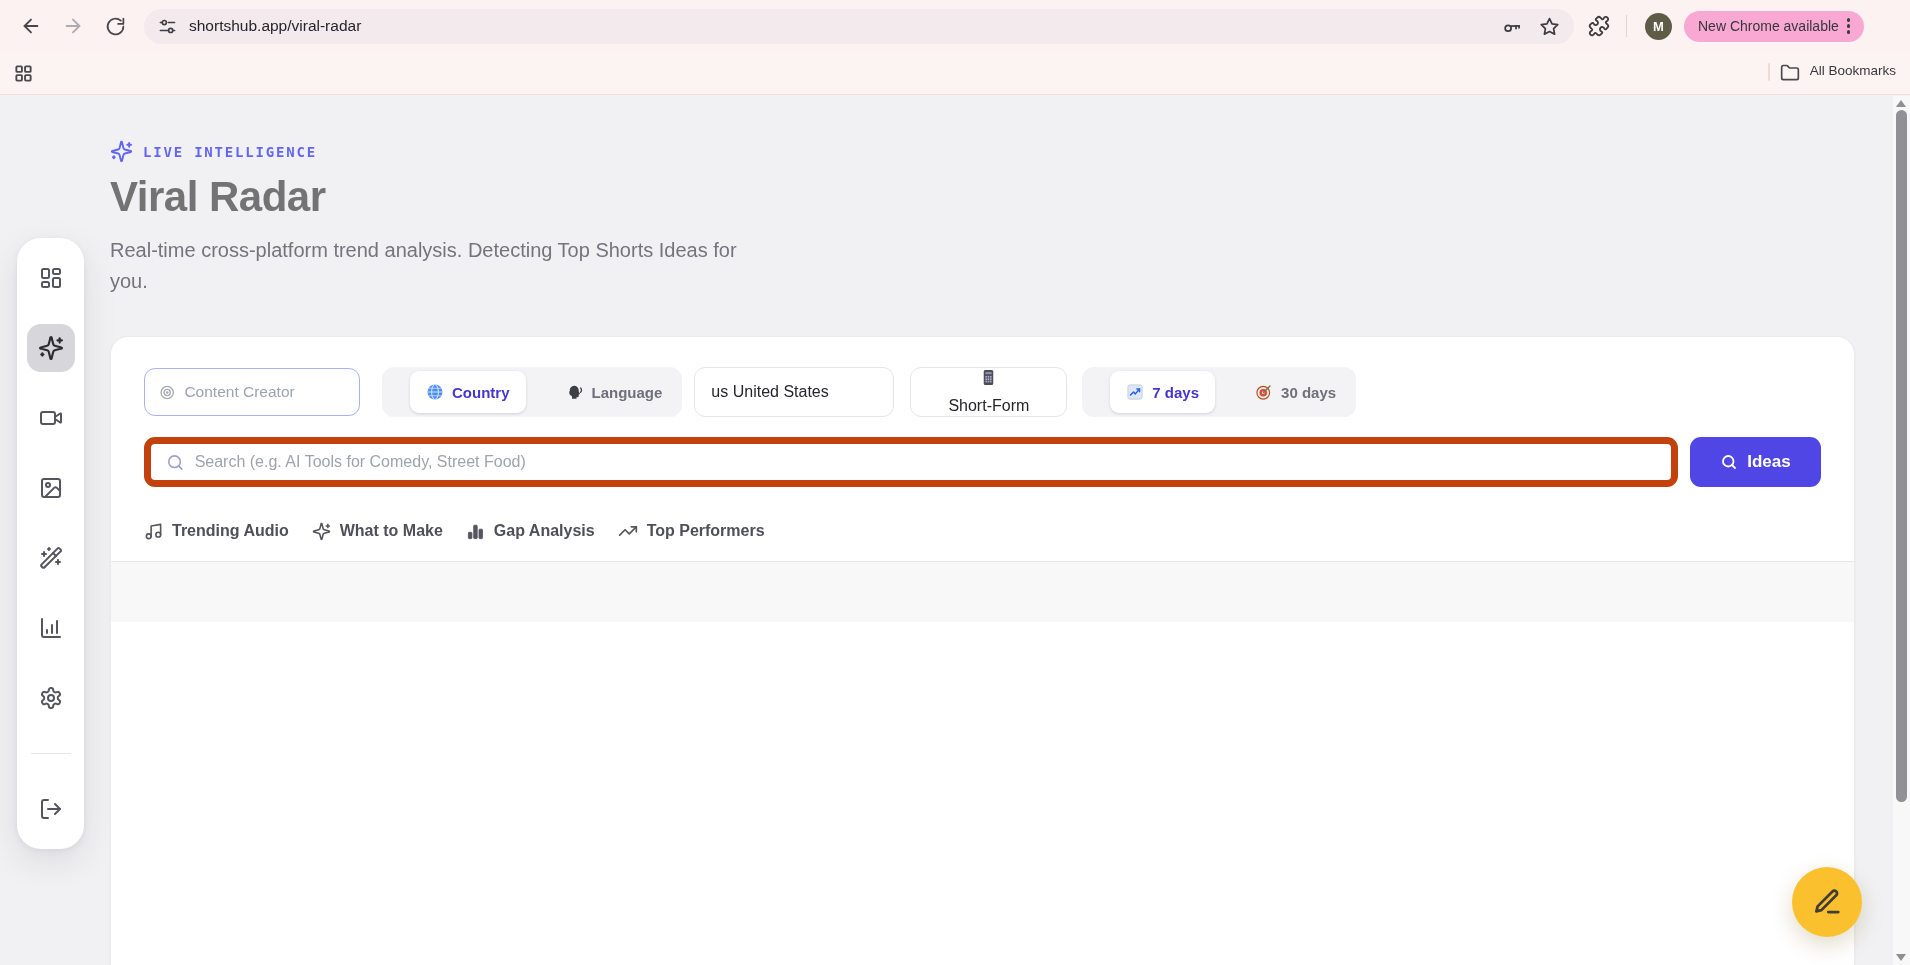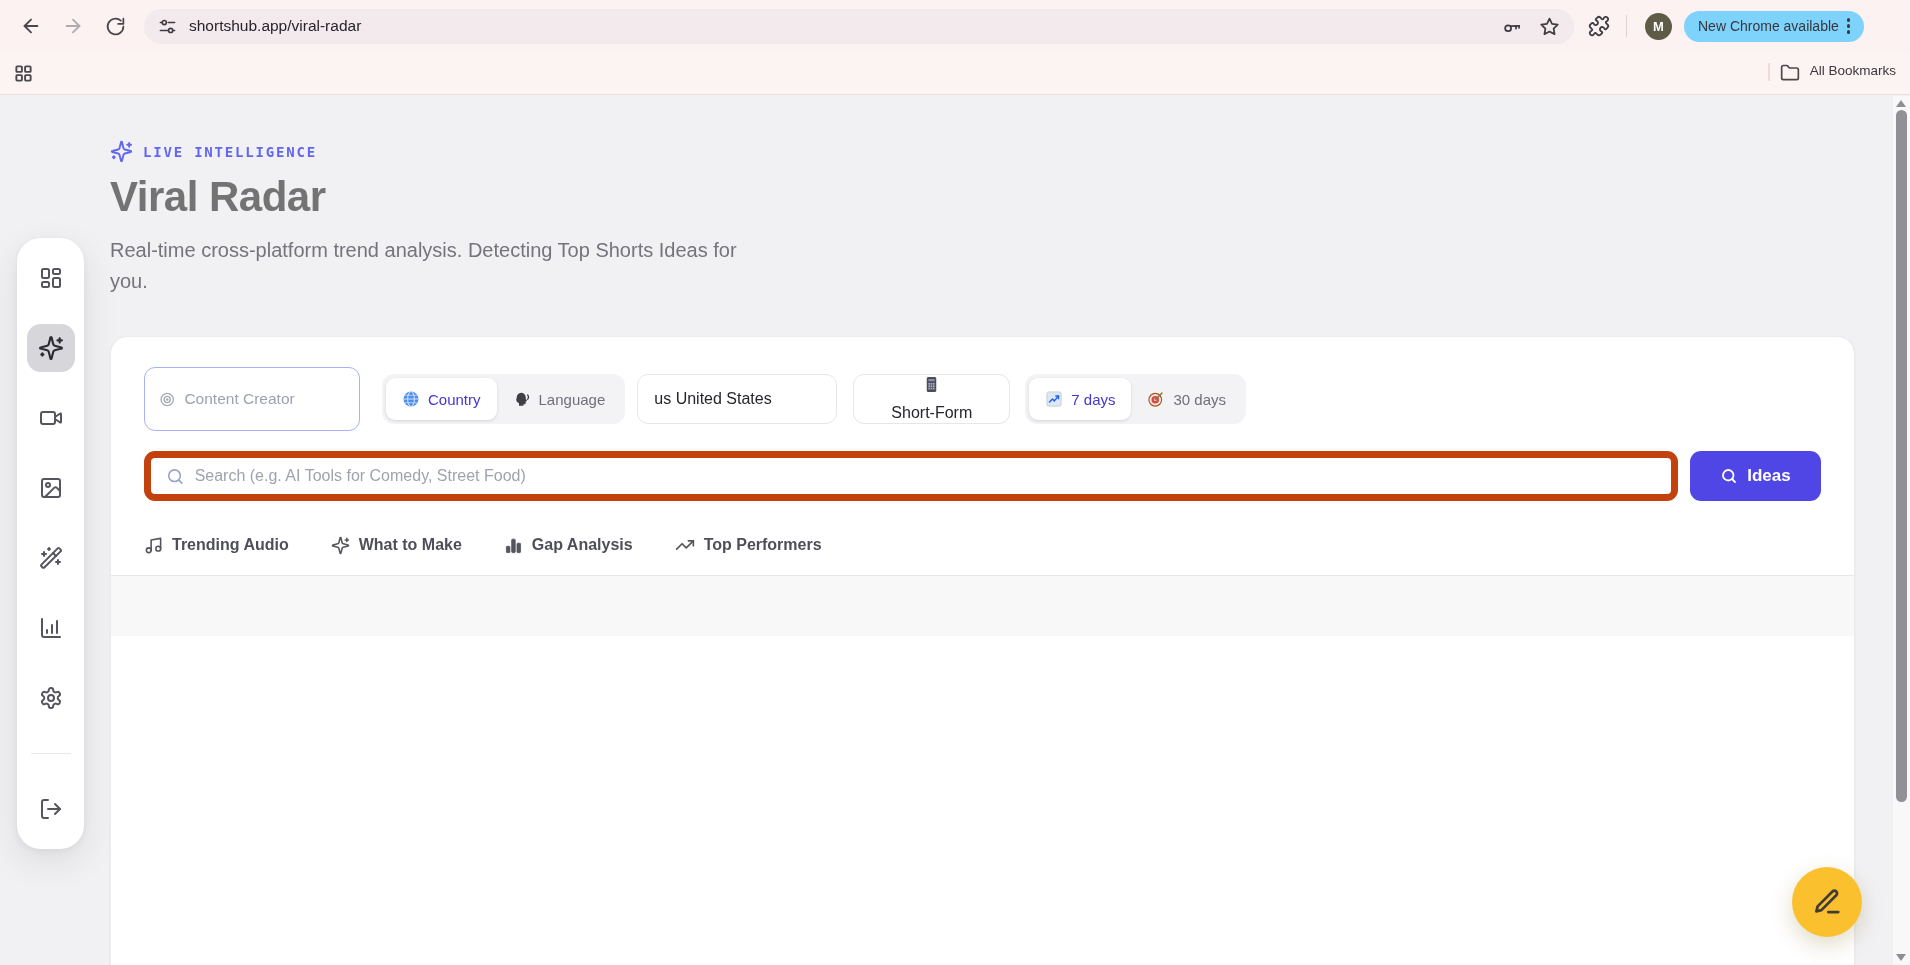--- a/index.html
+++ b/index.html
@@ -13,21 +13,21 @@
   .nav-btn.disabled svg { stroke:#AFABB0; }
   .omnibox { flex:1; max-width:1430px; height:35px; background:#F2EAEC; border-radius:18px;
     display:flex; align-items:center; padding:0 14px; margin:0 8px; }
   .omnibox .tune-icon { margin-right:12px; display:flex; }
   .url-text { font-size:15.5px; color:#27252A; flex:1; white-space:nowrap; }
   .omni-right { display:flex; align-items:center; gap:16px; margin-left:12px; }
   .tb-icon { display:flex; align-items:center; justify-content:center; }
   .tb-sep { width:1px; height:22px; background:#E3D2D2; margin:0 10px; }
   .avatar { width:27px; height:27px; border-radius:50%; background:#5E5C47; color:#FFFFFF;
     font-size:13px; font-weight:700; display:flex; align-items:center; justify-content:center; margin:0 8px; }
-  .update-pill { height:31px; background:#7dd3fc; border-radius:16px; display:flex; align-items:center;
+  .update-pill { height:31px; background:#f9a8d4; border-radius:16px; display:flex; align-items:center;
     padding:0 6px 0 14px; margin-left:4px; }
   .update-pill span { font-size:14px; color:#39373C; }
   .kebab { display:flex; flex-direction:column; gap:2.5px; padding:6px 8px; }
   .kebab i { width:3.5px; height:3.5px; border-radius:50%; background:#3B393E; }
 
   .bookmarks-bar { height:43px; background:#FCF4F2; border-bottom:1px solid #F0DFDC;
     display:flex; align-items:center; padding:0 14px; }
   .bm-right { margin-left:auto; display:flex; gap:10px; }
   .bm-sep { width:2px; height:18px; background:#F3D9D6; border-radius:1px; }
   .bm-label { font-size:13.5px; color:#3A383D; }
@@ -61,49 +61,49 @@
   .page-title { margin-top:10px; font-size:42px; font-weight:800; color:#737373; letter-spacing:-.5px; }
   .page-subtitle { margin-top:14px; font-size:20px; line-height:1.55; color:#74747C; max-width:630px; }
 
   
   .main-card { position:absolute; left:110px; top:240px; width:1745px; bottom:-24px;
     background:#FFFFFF; border:1px solid #EBEBEE; border-radius:18px;
     box-shadow:0 1px 3px rgba(30,30,45,.05); overflow:hidden; }
   .card-body { padding:30px 33px 0; }
 
   .filter-row { display:flex; align-items:center; }
-  .chip-input { width:216px; height:64px; border:1.5px solid #A8B1F5; border-radius:11px; background:#fff;
+  .chip-input { width:216px; height:48px; border:1.5px solid #A8B1F5; border-radius:11px; background:#fff;
     display:flex; align-items:center; padding:0 14px; gap:9px; margin-right:22px; }
   .chip-input input { border:none; outline:none; width:100%; font-size:15.5px; color:#33333A; background:transparent;
     font-family:inherit; }
   .chip-input input::placeholder { color:#9CA3AF; }
 
   .segment { background:#F3F3F5; border-radius:12px; padding:4px; display:flex; align-items:center; height:50px; }
   .segment.geo { margin-right:12px; }
   .segment.range { margin-left:15px; }
   .seg-opt { height:42px; border-radius:9px; display:flex; align-items:center; gap:8px; padding:0 16px;
-    font-size:15px; font-weight:400; color:#6F707A; cursor:pointer; border:none; background:transparent; font-family:inherit; }
+    font-size:15px; font-weight:700; color:#6F707A; cursor:pointer; border:none; background:transparent; font-family:inherit;margin-left:24px; }
   .seg-opt.selected { background:#FFFFFF; color:#4537CE; box-shadow:0 1px 3px rgba(20,20,40,.14); }
 
   .select-box { height:50px; background:#fff; border:1px solid #E6E6EA; border-radius:11px;
     display:flex; align-items:center; gap:10px; padding:0 16px; font-size:16px; color:#26252B; cursor:pointer; }
   .select-box.country { width:200px; margin-right:16px; }
   .select-box.format { width:157px;flex-direction:column; }
 
   .search-row { display:flex; align-items:center; gap:12px; margin-top:20px; }
   .search-box { flex:1; height:50px; background:#fff; border:7px solid #c2410c; border-radius:11px;
     display:flex; align-items:center; gap:10px; padding:0 15px; }
   .search-box input { border:none; outline:none; width:100%; font-size:16px; color:#33333A; background:transparent;
     font-family:inherit; }
   .search-box input::placeholder { color:#9FA3AC; }
   .scan-btn { width:131px; height:50px; background:#4F46E5; color:#fff; border:none; border-radius:11px;
     font-size:17px; font-weight:700; display:flex; align-items:center; justify-content:center; gap:9px;
     cursor:pointer; font-family:inherit; }
 
-  .tabs-row { display:flex; align-items:center; gap:42px; margin-top:24px; height:40px; }
+  .tabs-row { display:flex; align-items:center; gap:23px; margin-top:24px; height:40px; }
   .tab { display:flex; align-items:center; gap:9px; font-size:16px; font-weight:700; color:#4E4F58;
     background:none; border:none; cursor:pointer; font-family:inherit; }
   .tab svg { stroke:#55555E; }
   .tab-divider { margin:10px -33px 0; border-top:1px solid #E7E7EA; }
   .empty-band { height:60px; margin:0 -33px; background:#F8F8F9; }
 
   
   .fab { position:absolute; right:48px; top:771px; width:70px; height:70px; border-radius:50%;
     background:#FBC02D; border:none; display:flex; align-items:center; justify-content:center; cursor:pointer;
     box-shadow:0 8px 22px rgba(120,90,0,.22); }

